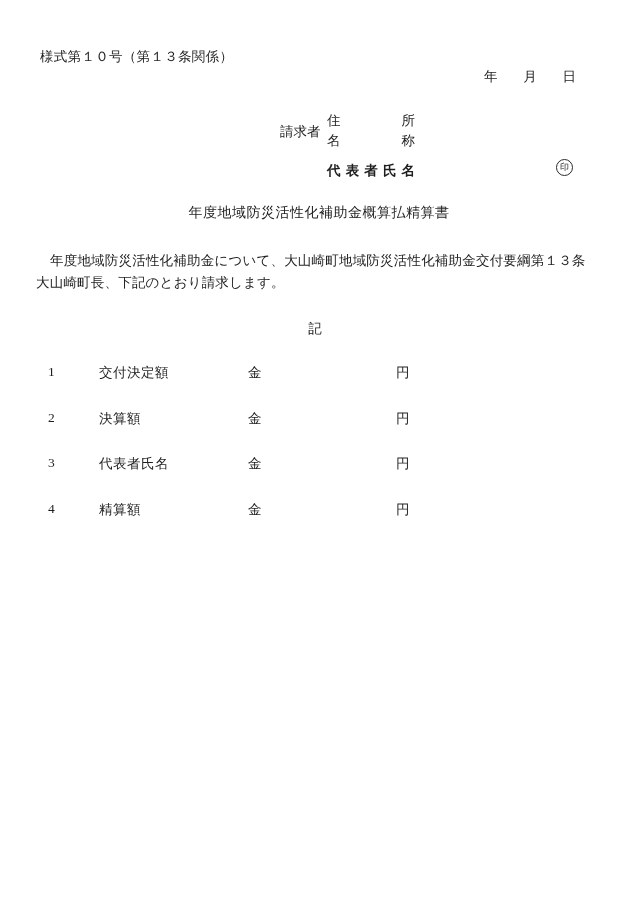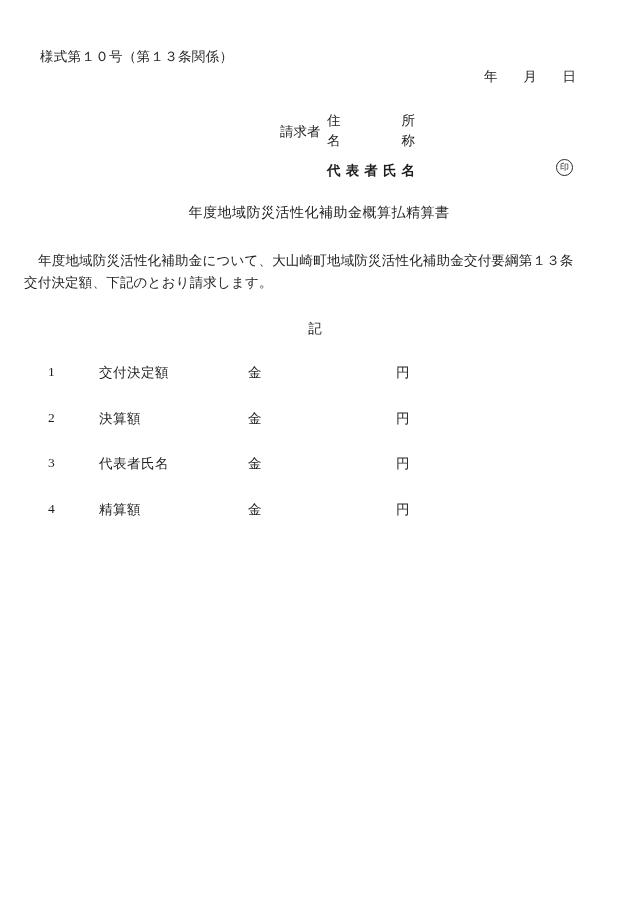--- a/index.html
+++ b/index.html
@@ -51,21 +51,21 @@
     font-size: 9px; line-height: 1;
   }
 
   .doc-title {
     left: 4px; top: 204px; width: 630px;
     text-align: center;
     font-size: 14px;
     letter-spacing: 0.5px;
   }
 
-  .body-line { left: 24px; width: 560px; letter-spacing: 0.2px; }
+  .body-line { left: 36px; width: 560px; letter-spacing: 0.2px; }
   .body-line1 { top: 252px; padding-left: 14px; }
   .body-line2 { top: 274px; }
 
   .note-header { left: 0; top: 320px; width: 630px; text-align: center; }
 
   .item-row { left: 0; top: 0; width: 630px; height: 18px; }
   .item-row span { position: absolute; white-space: nowrap; }
   .item-no    { left: 48px; }
   .item-label { left: 75px; letter-spacing: 0.5px; margin-left: 24px; }
   .item-kin   { left: 248px; }
@@ -104,21 +104,21 @@
   </div>
 
   <div class="abs seal">
     <span>印</span>
   </div>
 
   <div class="abs doc-title">年度地域防災活性化補助金概算払精算書</div>
 
   <div class="abs body-line body-line1">年度地域防災活性化補助金について、大山崎町地域防災活性化補助金交付要綱第１３条</div>
 
-  <div class="abs body-line body-line2">交付決定額、下記のとおり請求します。</div>
+  <div class="abs body-line body-line2">大山崎町長、下記のとおり請求します。</div>
 
   <div class="abs note-header">記</div>
 
   <div class="abs item-row row-1">
     <span class="item-no">1</span>
     <span class="item-label">交付決定額</span>
     <span class="item-kin">金</span>
     <span class="item-yen">円</span>
   </div>
 

